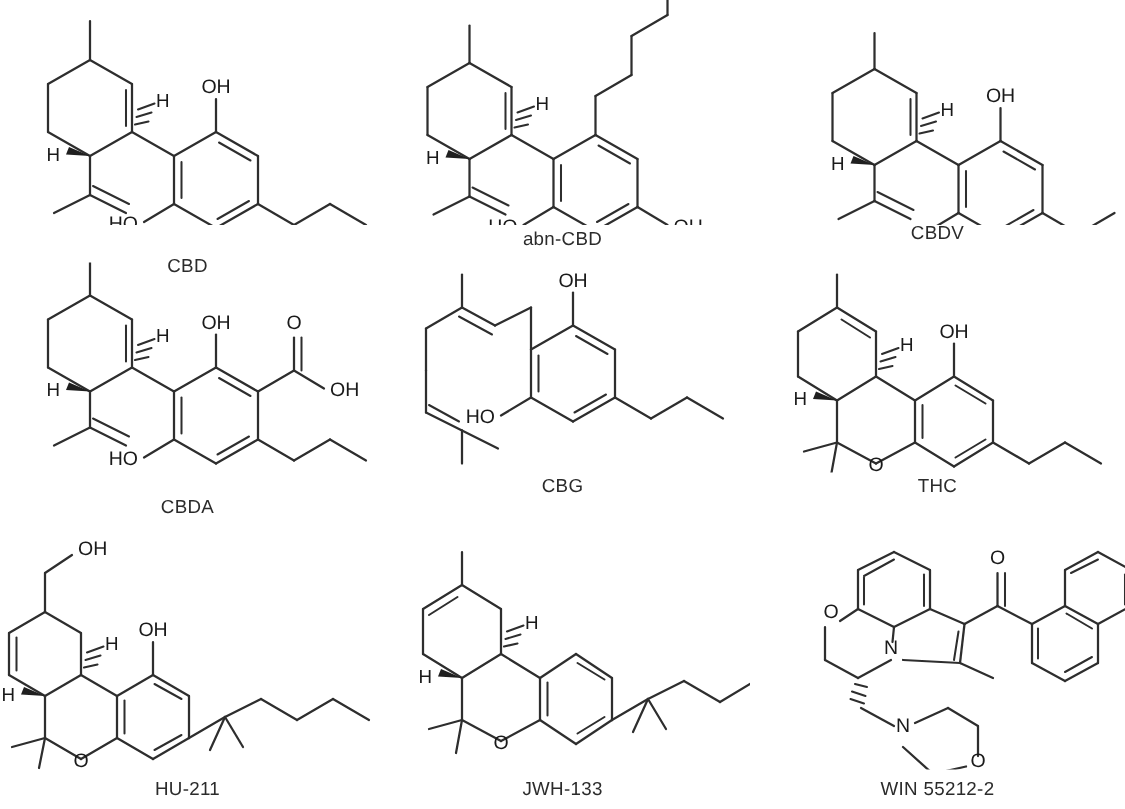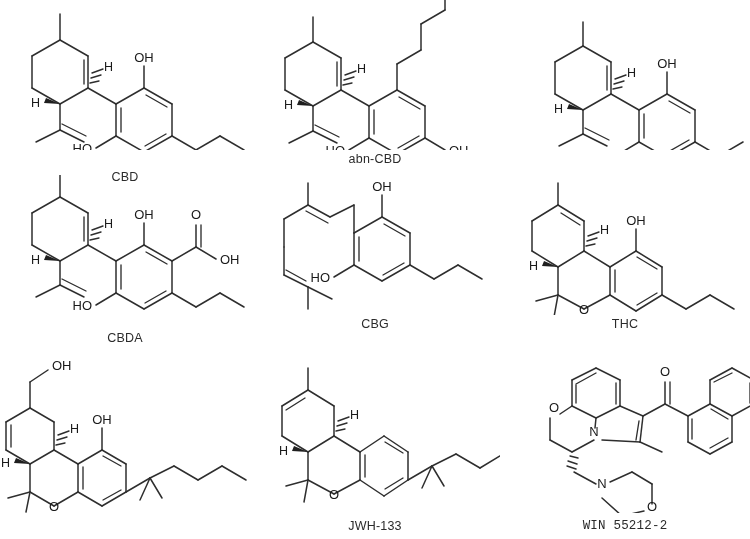--- a/index.html
+++ b/index.html
@@ -210,20 +210,21 @@
       <path class="bond-thin" d="M168,152 L189,140"></path>
       <path class="bond-thin" d="M190,113 L169,101"></path>
       <path class="bond" d="M167,94 L167,72"></path>
       <text class="atom" x="167" y="68" text-anchor="middle">OH</text>
       <path class="bond" d="M139,142 L119,154"></path>
       <text class="atom" x="115" y="159" text-anchor="end">HO</text>
 
       <path class="bond" d="M195,142 L219,156"></path>
       <path class="bond" d="M219,156 L243,142"></path>
     </svg>
+    <div class="caption" style="margin-top:-2px;">CBDV</div>
   </div>
 
   <div class="cell" style="left:0px; top:175px;">
     <svg class="struct" width="250" height="140" viewBox="0 0 250 140">
       <path class="bond" d="M32,38 L32,70"></path>
       <path class="bond" d="M32,70 L60,86"></path>
       <path class="bond" d="M60,86 L88,70"></path>
       <path class="bond" d="M88,70 L88,38"></path>
       <path class="bond" d="M88,38 L60,22"></path>
       <path class="bond" d="M60,22 L32,38"></path>
@@ -405,20 +406,21 @@
       <text class="atom" x="102" y="76" text-anchor="middle">OH</text>
 
       <path class="bond" d="M126,144 L150,130"></path>
       <path class="bond" d="M150,130 L140,152"></path>
       <path class="bond" d="M150,130 L162,150"></path>
       <path class="bond" d="M150,130 L174,118"></path>
       <path class="bond" d="M174,118 L198,132"></path>
       <path class="bond" d="M198,132 L222,118"></path>
       <path class="bond" d="M222,118 L246,132"></path>
     </svg>
+    <div class="caption" style="margin-top:6px;">HU-211</div>
   </div>
 
   <div class="cell" style="left:250px; top:348px;">
     <svg class="struct" width="250" height="165" viewBox="0 0 250 165">
 
       <path class="bond" d="M32,58 L32,88"></path>
       <path class="bond" d="M32,88 L58,104"></path>
       <path class="bond" d="M58,104 L84,88"></path>
       <path class="bond" d="M84,88 L84,58"></path>
       <path class="bond" d="M84,58 L58,42"></path>
@@ -520,16 +522,16 @@
       <path class="bond" d="M74,124 L96,136"></path>
       <text class="atom" x="102" y="140" text-anchor="middle">N</text>
 
       <path class="bond" d="M110,134 L132,124"></path>
       <path class="bond" d="M132,124 L152,136"></path>
       <path class="bond" d="M152,136 L152,156"></path>
       <path class="bond" d="M144,163 L122,168"></path>
       <path class="bond" d="M122,168 L102,150"></path>
       <text class="atom" x="152" y="163" text-anchor="middle">O</text>
     </svg>
-    <div class="caption" style="margin-top:6px;font-family:Liberation Mono, monospace;">WIN 55212-2</div>
+    <div class="caption" style="margin-top:6px;">WIN 55212-2</div>
   </div>
 
 </div>
 
 </body></html>

